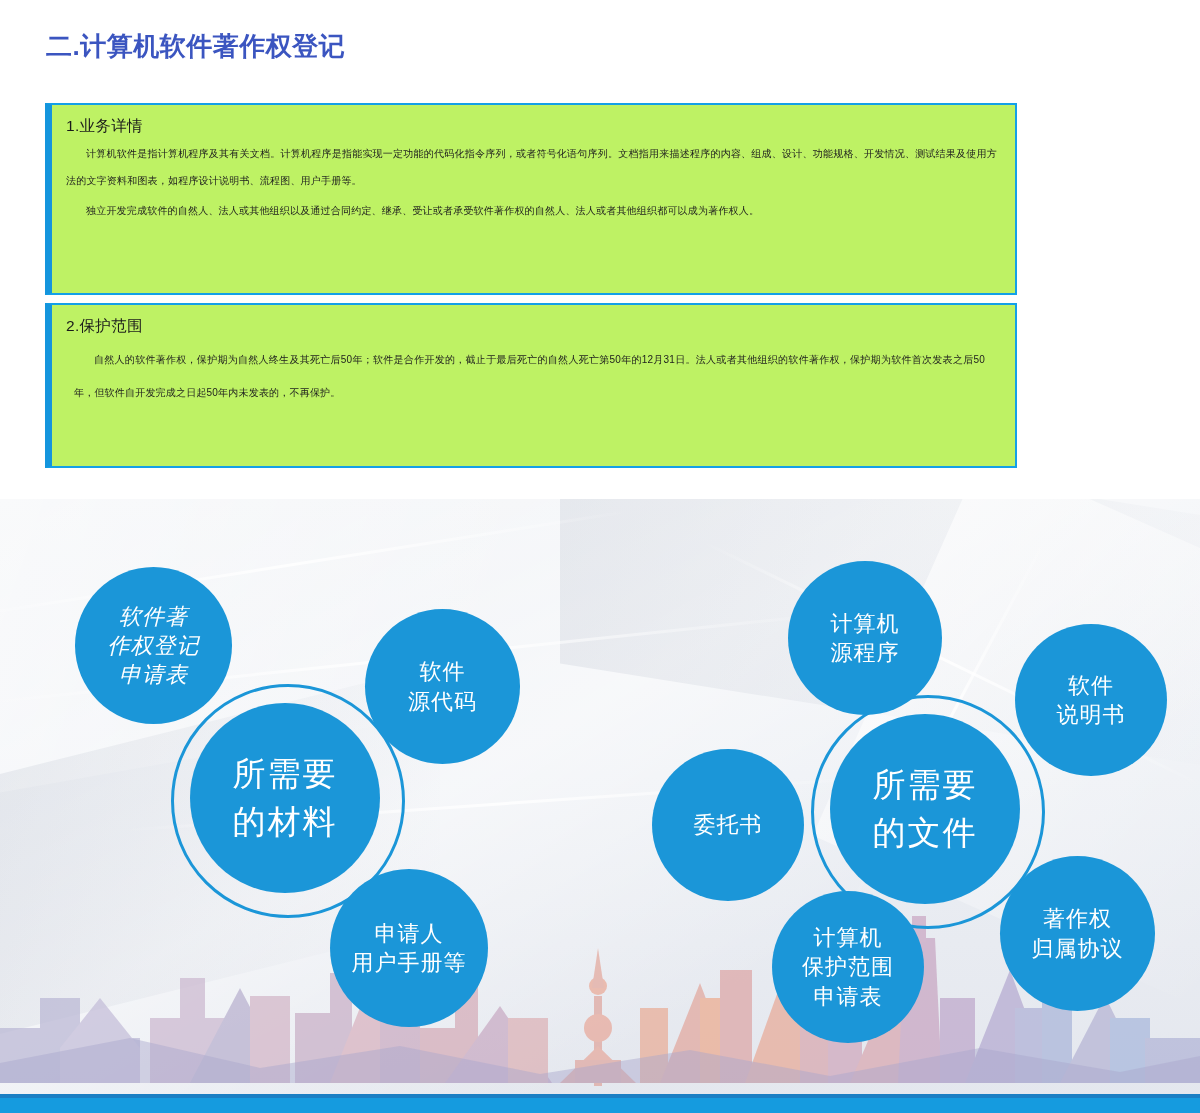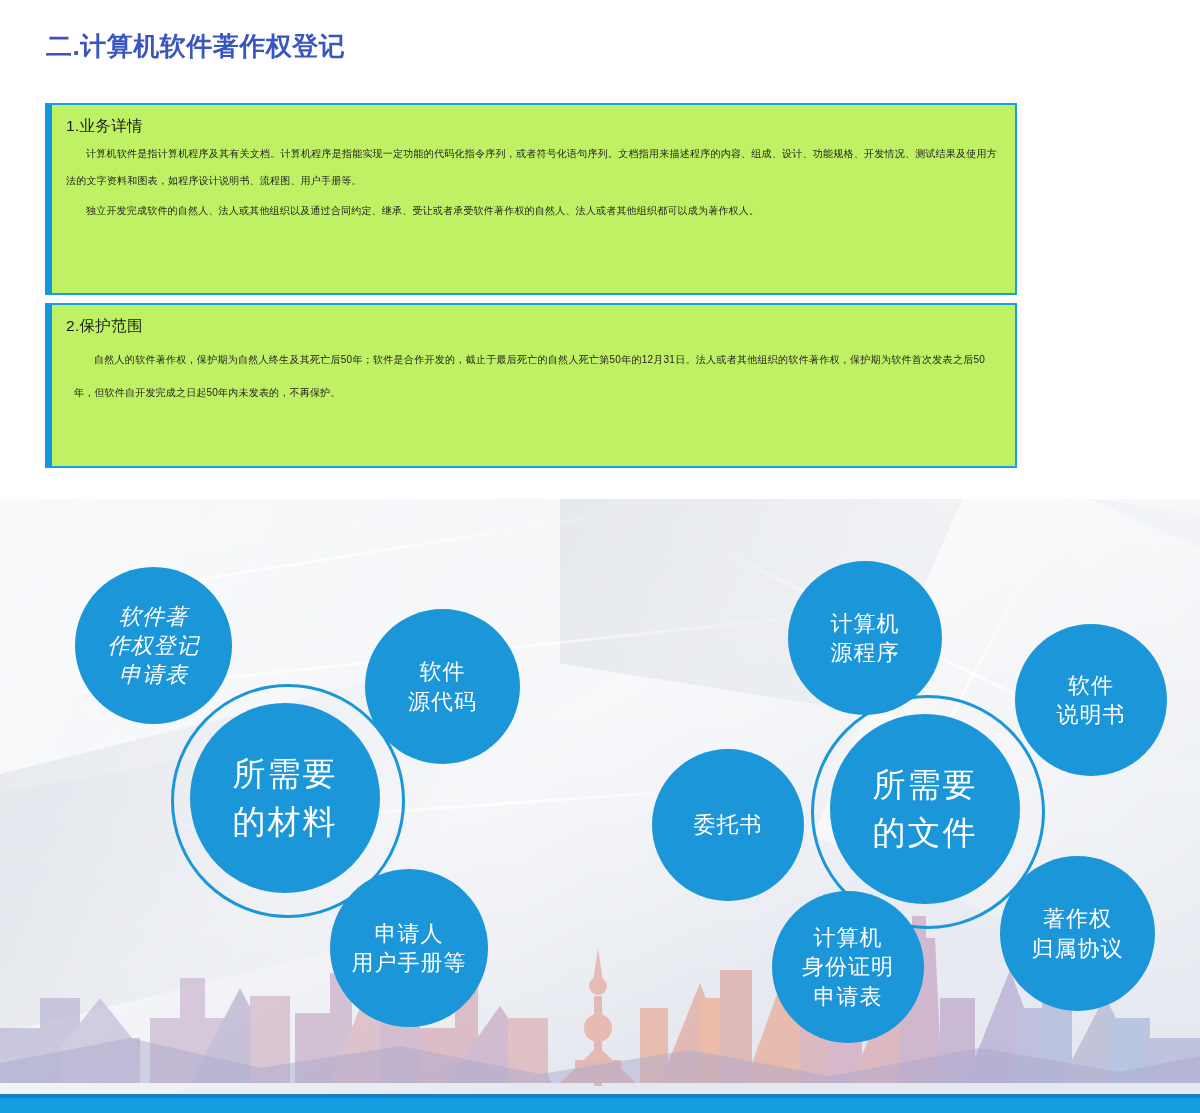--- a/index.html
+++ b/index.html
@@ -264,21 +264,21 @@
 
   <div class="bubble" style="left:652px; top:250px; width:152px; height:152px; font-size:22px;">
     <span>
       <span>委托书</span>
     </span>
   </div>
 
   <div class="bubble" style="left:772px; top:392px; width:152px; height:152px; font-size:22px;">
     <span>
       <span>计算机</span><br>
-      <span>身份证明</span><br>
+      <span>保护范围</span><br>
       <span>申请表</span>
     </span>
   </div>
 
   <div class="bubble" style="left:1000px; top:357px; width:155px; height:155px; font-size:22px;">
     <span>
       <span>著作权</span><br>
       <span>归属协议</span>
     </span>
   </div>

